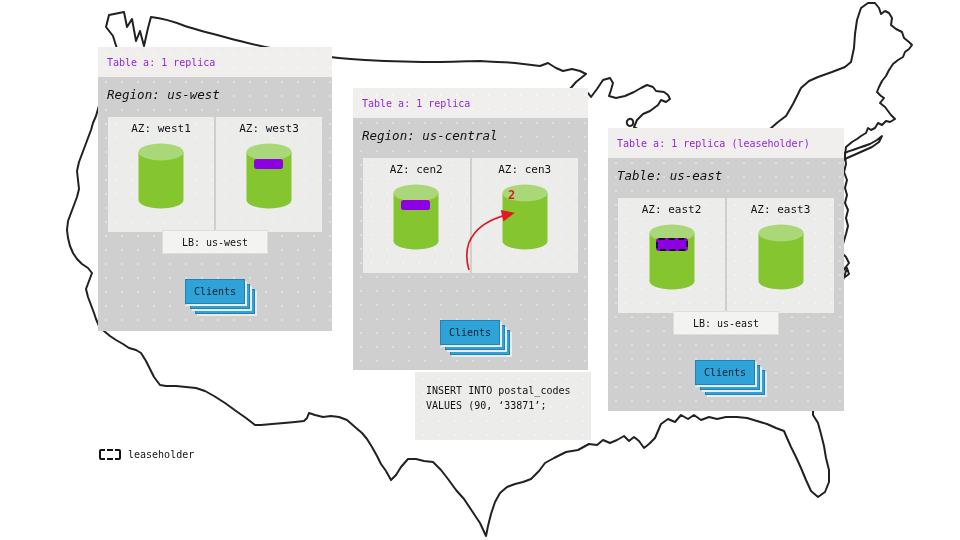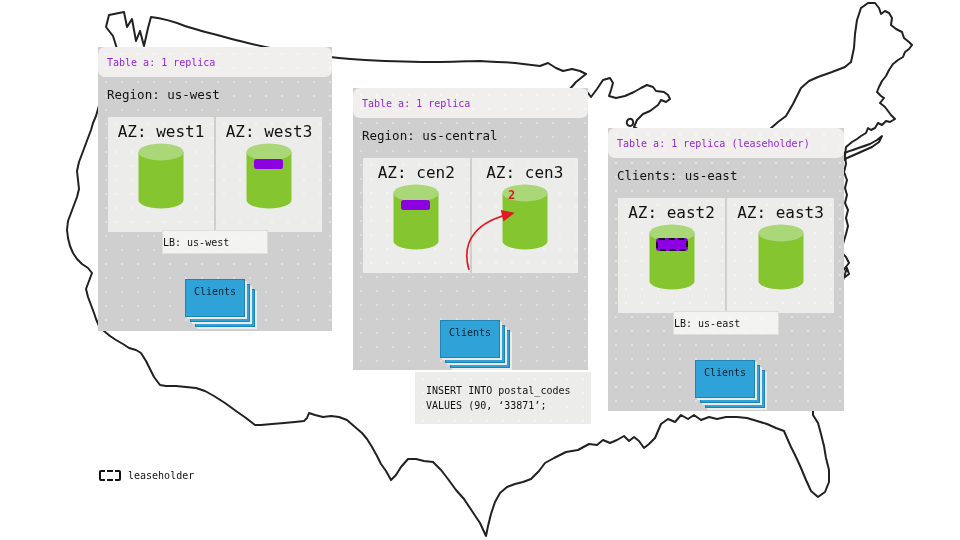--- a/index.html
+++ b/index.html
@@ -13,50 +13,50 @@
        font-family:"DejaVu Sans Mono","Liberation Mono",monospace;}
   .stage{position:relative;width:960px;height:540px;}
   .map{position:absolute;left:0;top:0;z-index:0;}
 
   .speck{background-image:radial-gradient(rgba(255,255,255,.5) .7px, rgba(255,255,255,0) .9px);
          background-size:16px 14px;}
 
   .panel{position:absolute;z-index:2;background-color:var(--panel_bg);}
   .panel-header{position:absolute;left:0;top:0;right:0;height:30px;line-height:31px;
     background-color:var(--panel_header_bg);color:var(--title_purple);
-    font-size:10px;padding-left:9px;white-space:nowrap;border-radius:7px;}
-  .region-label{position:absolute;left:9px;top:40px;font-size:12.5px;color:var(--text_dark);white-space:nowrap;}
+    font-size:10px;padding-left:9px;white-space:nowrap;}
+  .region-label{position:absolute;left:9px;top:40px;font-size:12.5px;color:var(--text_dark);white-space:nowrap;font-style:italic;}
   .az-row{position:absolute;left:10px;right:10px;top:70px;height:115px;display:flex;gap:2px;}
   .az{flex:1 1 0;background-color:var(--az_bg);position:relative;}
-  .az-label{position:absolute;left:0;right:0;top:5px;text-align:center;font-size:16px;color:var(--text_dark);white-space:nowrap;}
+  .az-label{position:absolute;left:0;right:0;top:5px;text-align:center;font-size:11px;color:var(--text_dark);white-space:nowrap;}
   .cyl{position:absolute;left:50%;margin-left:-23px;top:26px;}
   .range{position:absolute;left:50%;margin-left:-15px;top:42px;width:29px;height:10px;
     background:var(--range_purple);border-radius:2.5px;}
   .range.leaseholder{margin-left:-16px;top:40px;width:28px;height:9px;border:2px dashed #151515;border-radius:3px;}
   .lb-box{position:absolute;left:50%;top:183px;transform:translateX(-50%);width:106px;height:24px;
-    line-height:24px;background-color:var(--lb_bg);
+    line-height:24px;text-align:center;background-color:var(--lb_bg);
     border:1px solid #dededd;font-size:10px;color:var(--text_dark);white-space:nowrap;box-sizing:border-box;}
-  .clients{position:absolute;left:87px;top:232px;width:60px;height:38px;}
+  .clients{position:absolute;left:87px;top:232px;width:60px;height:25px;}
   .clients .card{position:absolute;inset:0;background:var(--clients_blue);
     border:1px solid var(--clients_border);box-shadow:2px 2px 0 0 #ecebea;box-sizing:border-box;z-index:3;
     text-align:center;line-height:23px;font-size:10px;color:#08202e;}
   .clients .layer{position:absolute;inset:0;background:var(--clients_blue);
     border:1px solid var(--clients_border);box-shadow:2px 2px 0 0 #ecebea;box-sizing:border-box;}
   .clients .l1{transform:translate(5px,5px);z-index:2;}
   .clients .l2{transform:translate(10px,10px);z-index:1;}
 
-  .sql-note{position:absolute;left:415px;top:372px;width:176px;height:52px;z-index:2;
+  .sql-note{position:absolute;left:415px;top:372px;width:176px;height:68px;z-index:2;
     background-color:#ececeb;font-size:10px;line-height:15px;color:var(--text_dark);
     padding:11px 0 0 11px;box-sizing:border-box;white-space:pre;}
 
   .arrow-svg{position:absolute;left:0;top:0;z-index:4;overflow:visible;}
   .step-label{position:absolute;left:155px;top:100px;z-index:4;color:var(--arrow_red);
     font-size:12px;font-weight:bold;}
 
-  .legend{position:absolute;left:99px;top:449px;z-index:2;display:flex;align-items:center;margin-top:21px;}
+  .legend{position:absolute;left:99px;top:449px;z-index:2;display:flex;align-items:center;}
   .legend-swatch{width:18px;height:7px;background:#ffffff;border:2px dashed #111111;border-radius:2px;}
   .legend-label{margin-left:7px;font-size:10px;color:var(--text_dark);white-space:nowrap;}
 </style>
 </head>
 <body>
 
 <div class="stage">
 
   <svg class="map" width="960" height="540" viewBox="0 0 960 540">
     <g fill="none" stroke="var(--map_stroke)" stroke-width="2" stroke-linejoin="round" stroke-linecap="round">
@@ -143,21 +143,21 @@
           <path d="M0.5,0.5 L8.2,4 L0.5,7.5 Z" fill="var(--arrow_red)"></path>
         </marker>
       </defs>
       <path d="M116,182 C107,151 126,133 159,125.5" fill="none" stroke="var(--arrow_red)" stroke-width="1.7" marker-end="url(#arrhead)"></path>
     </svg>
     <div class="step-label">2</div>
   </div>
 
   <div class="panel speck" style="left:608px;top:128px;width:236px;height:283px;">
     <div class="panel-header speck">Table a: 1 replica (leaseholder)</div>
-    <div class="region-label">Clients: us-east</div>
+    <div class="region-label">Table: us-east</div>
     <div class="az-row">
       <div class="az speck">
         <div class="az-label">AZ: east2</div>
         <svg class="cyl" width="46" height="66" viewBox="0 0 46 66">
           <path d="M0.5,9 L0.5,57 C0.5,61.7 10.3,65.5 23,65.5 C35.7,65.5 45.5,61.7 45.5,57 L45.5,9 Z" fill="var(--cylinder_body)"></path>
           <ellipse cx="23" cy="9" rx="22.5" ry="8.5" fill="var(--cylinder_top)"></ellipse>
         </svg>
         <div class="range leaseholder"></div>
       </div>
       <div class="az speck">

